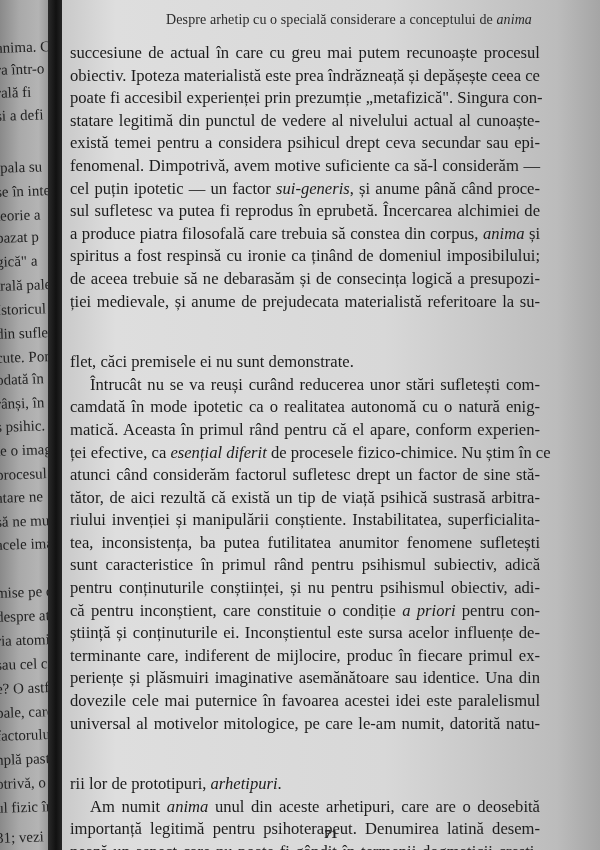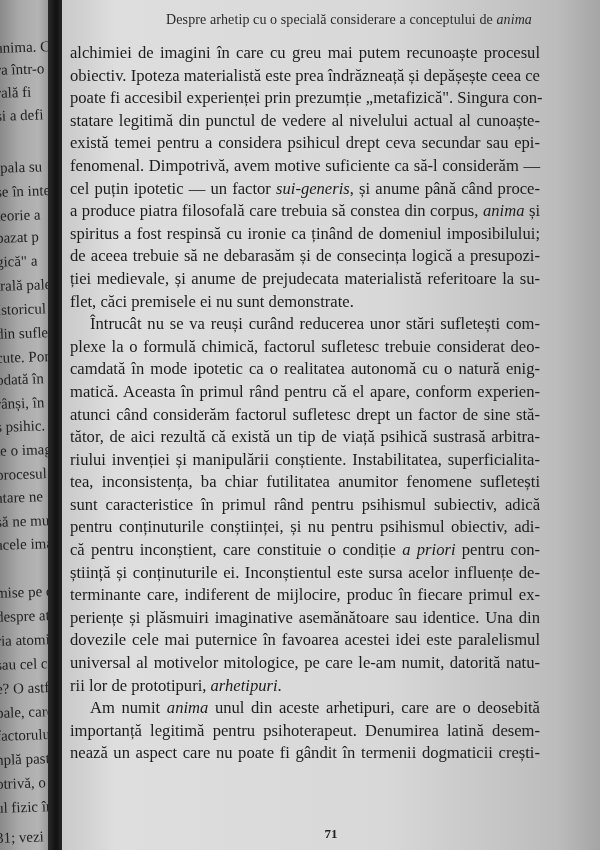--- a/index.html
+++ b/index.html
@@ -29,21 +29,21 @@
     position:absolute; left:0; width:574px; top:12px; text-align:center;
     font-size:14px; color:#2a2a2a; letter-spacing:0.1px;
   }
   .running-head em { font-style:italic; }
   .body-text {
     position:absolute; left:8px; top:42px; width:470px;
     font-size:16.6px; line-height:22.6px; color:#1c1c1c;
     text-align:justify;
   }
   .line { display:block; white-space:nowrap; text-align:justify; text-align-last:justify; height:22.6px; }
-  .line.last { text-align-last:left; }
+  .line.last { text-align-last:left;margin-top:38px; }
   .line.indent { padding-left:20px; }
   .line em { }
   .page-number {
     position:absolute; left:0; width:538px; top:826px; text-align:center;
     font-size:13px; color:#222;font-weight:bold;
   }
 </style>
 </head>
 <body>
 
@@ -81,40 +81,41 @@
     <span class="frag" style="top: 800px;">ul fizic în</span>
     <span class="frag" style="top: 830px;">31; vezi și C</span>
   </div>
 <div class="gutter"></div>
 
 <div class="right-page">
   <div class="running-head">
     <span>Despre arhetip cu o specială considerare a conceptului de </span><em>anima</em>
   </div>
   <div class="body-text" id="body-text">
-      <span class="line"><span>alchimiei de imagini în care cu greu mai putem recunoaște procesul</span></span>
+      <span class="line"><span>succesiune de actual în care cu greu mai putem recunoaște procesul</span></span>
       <span class="line"><span>obiectiv. Ipoteza materialistă este prea îndrăzneață și depășește ceea ce</span></span>
       <span class="line"><span>poate fi accesibil experienței prin prezumție „metafizică". Singura con-</span></span>
       <span class="line"><span>statare legitimă din punctul de vedere al nivelului actual al cunoaște-</span></span>
       <span class="line"><span>există temei pentru a considera psihicul drept ceva secundar sau epi-</span></span>
       <span class="line"><span>fenomenal. Dimpotrivă, avem motive suficiente ca să-l considerăm —</span></span>
       <span class="line"><span>cel puțin ipotetic — un factor </span><em>sui-generis</em><span>, și anume până când proce-</span></span>
+      <span class="line"><span>sul sufletesc va putea fi reprodus în eprubetă. Încercarea alchimiei de</span></span>
       <span class="line"><span>a produce piatra filosofală care trebuia să constea din corpus, </span><em>anima</em><span> și</span></span>
       <span class="line"><span>spiritus a fost respinsă cu ironie ca ținând de domeniul imposibilului;</span></span>
       <span class="line"><span>de aceea trebuie să ne debarasăm și de consecința logică a presupozi-</span></span>
       <span class="line"><span>ției medievale, și anume de prejudecata materialistă referitoare la su-</span></span>
       <span class="line last"><span>flet, căci premisele ei nu sunt demonstrate.</span></span>
       <span class="line indent"><span>Întrucât nu se va reuși curând reducerea unor stări sufletești com-</span></span>
-      <span class="line"><span>plexe la o formulă chimică, factorul sufletesc trebuie considerat deo-</span></span>
       <span class="line"><span>camdată în mode ipotetic ca o realitatea autonomă cu o natură enig-</span></span>
       <span class="line"><span>matică. Aceasta în primul rând pentru că el apare, conform experien-</span></span>
+      <span class="line"><span>ței efective, ca </span><em>esențial diferit</em><span> de procesele fizico-chimice. Nu știm în ce</span></span>
       <span class="line"><span>atunci când considerăm factorul sufletesc drept un factor de sine stă-</span></span>
       <span class="line"><span>tător, de aici rezultă că există un tip de viață psihică sustrasă arbitra-</span></span>
       <span class="line"><span>riului invenției și manipulării conștiente. Instabilitatea, superficialita-</span></span>
-      <span class="line"><span>tea, inconsistența, ba chiar futilitatea anumitor fenomene sufletești</span></span>
+      <span class="line"><span>tea, inconsistența, ba putea futilitatea anumitor fenomene sufletești</span></span>
       <span class="line"><span>sunt caracteristice în primul rând pentru psihismul subiectiv, adică</span></span>
       <span class="line"><span>pentru conținuturile conștiinței, și nu pentru psihismul obiectiv, adi-</span></span>
       <span class="line"><span>că pentru inconștient, care constituie o condiție </span><em>a priori</em><span> pentru con-</span></span>
       <span class="line"><span>știință și conținuturile ei. Inconștientul este sursa acelor influențe de-</span></span>
       <span class="line"><span>terminante care, indiferent de mijlocire, produc în fiecare primul ex-</span></span>
       <span class="line"><span>periențe și plăsmuiri imaginative asemănătoare sau identice. Una din</span></span>
       <span class="line"><span>dovezile cele mai puternice în favoarea acestei idei este paralelismul</span></span>
       <span class="line"><span>universal al motivelor mitologice, pe care le-am numit, datorită natu-</span></span>
       <span class="line last"><span>rii lor de prototipuri, </span><em>arhetipuri</em><span>.</span></span>
       <span class="line indent"><span>Am numit </span><em>anima</em><span> unul din aceste arhetipuri, care are o deosebită</span></span>

